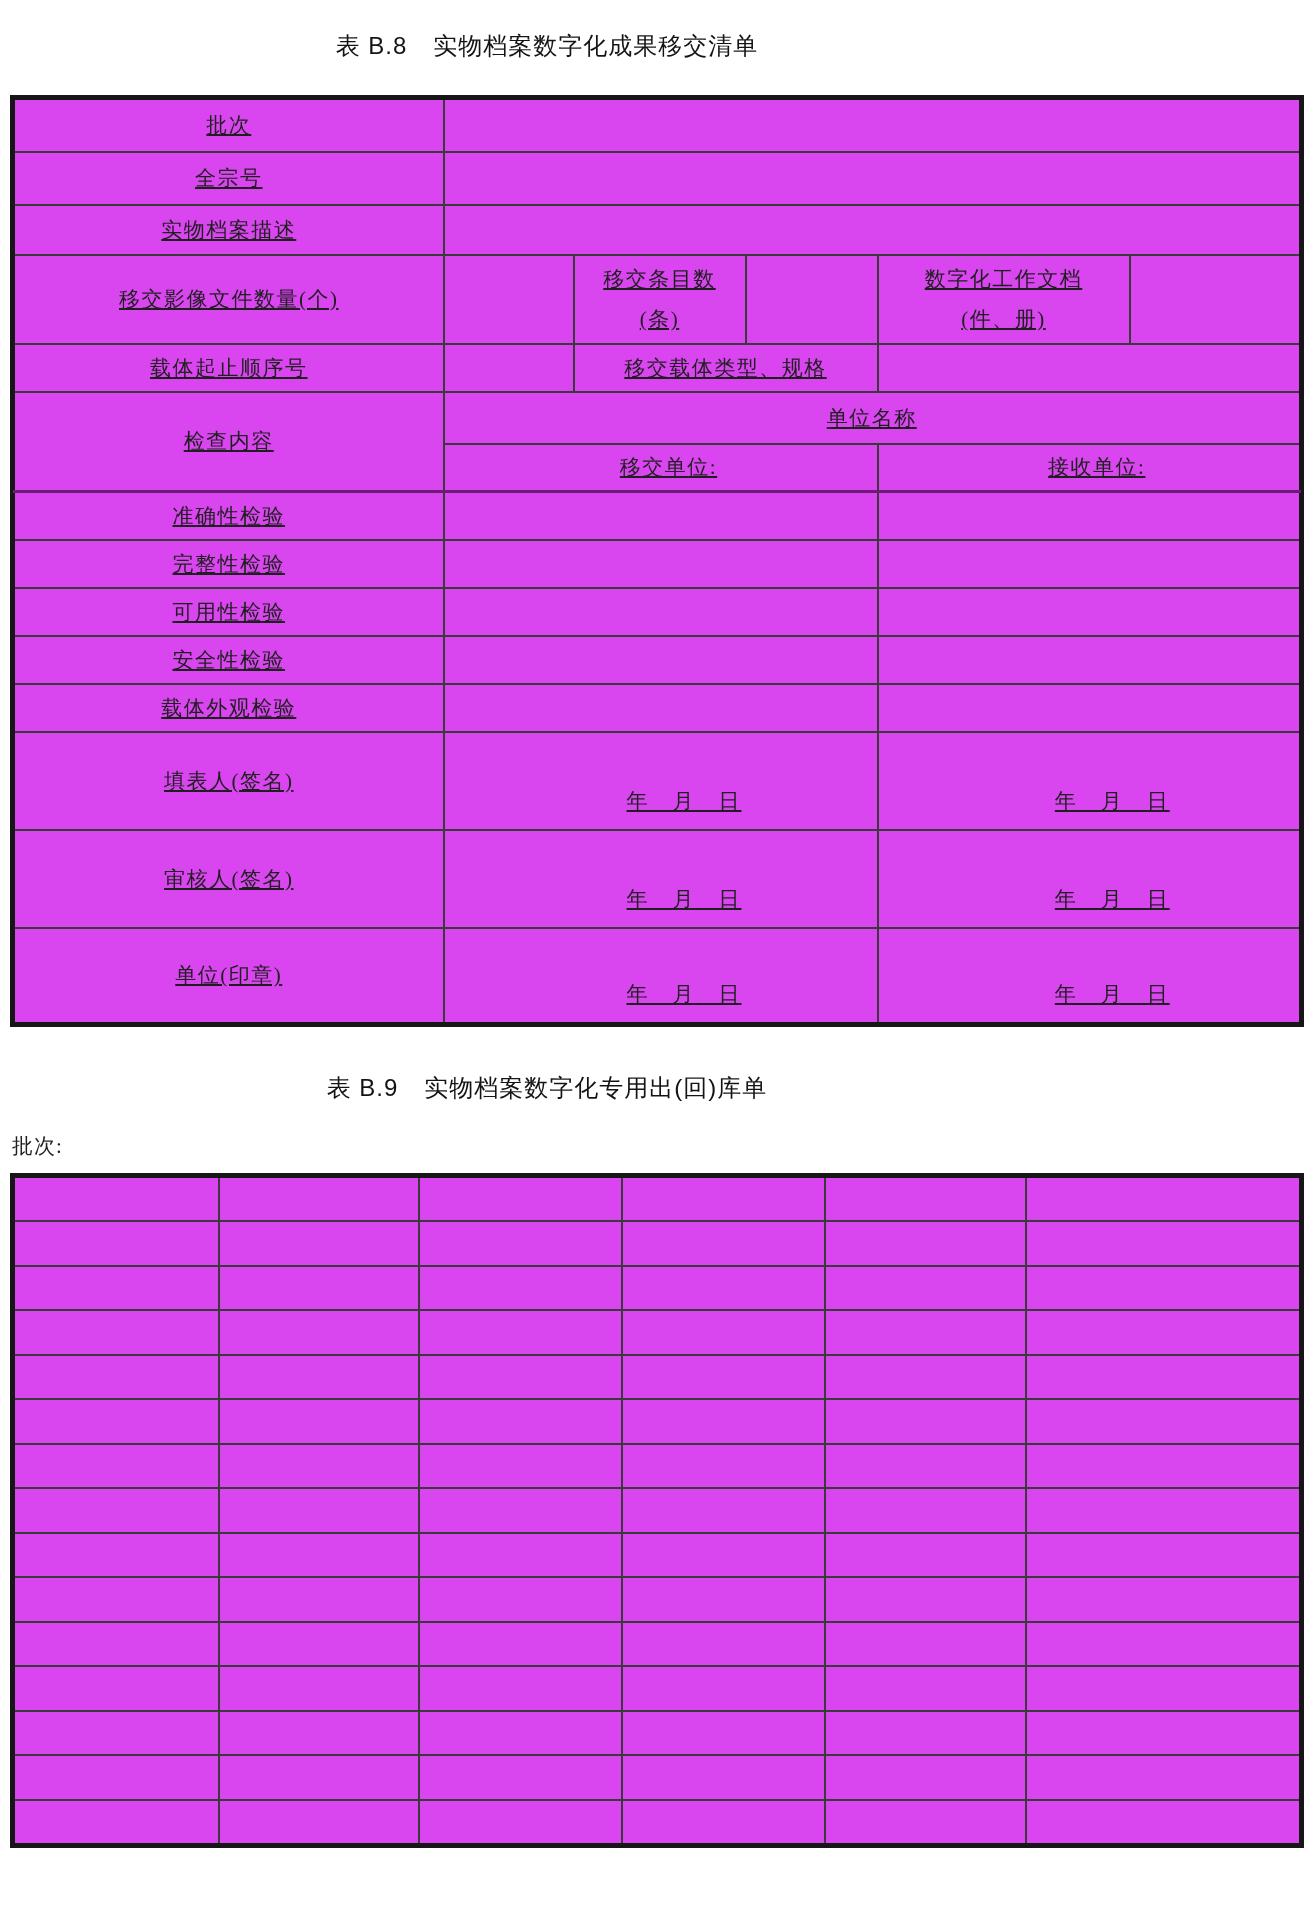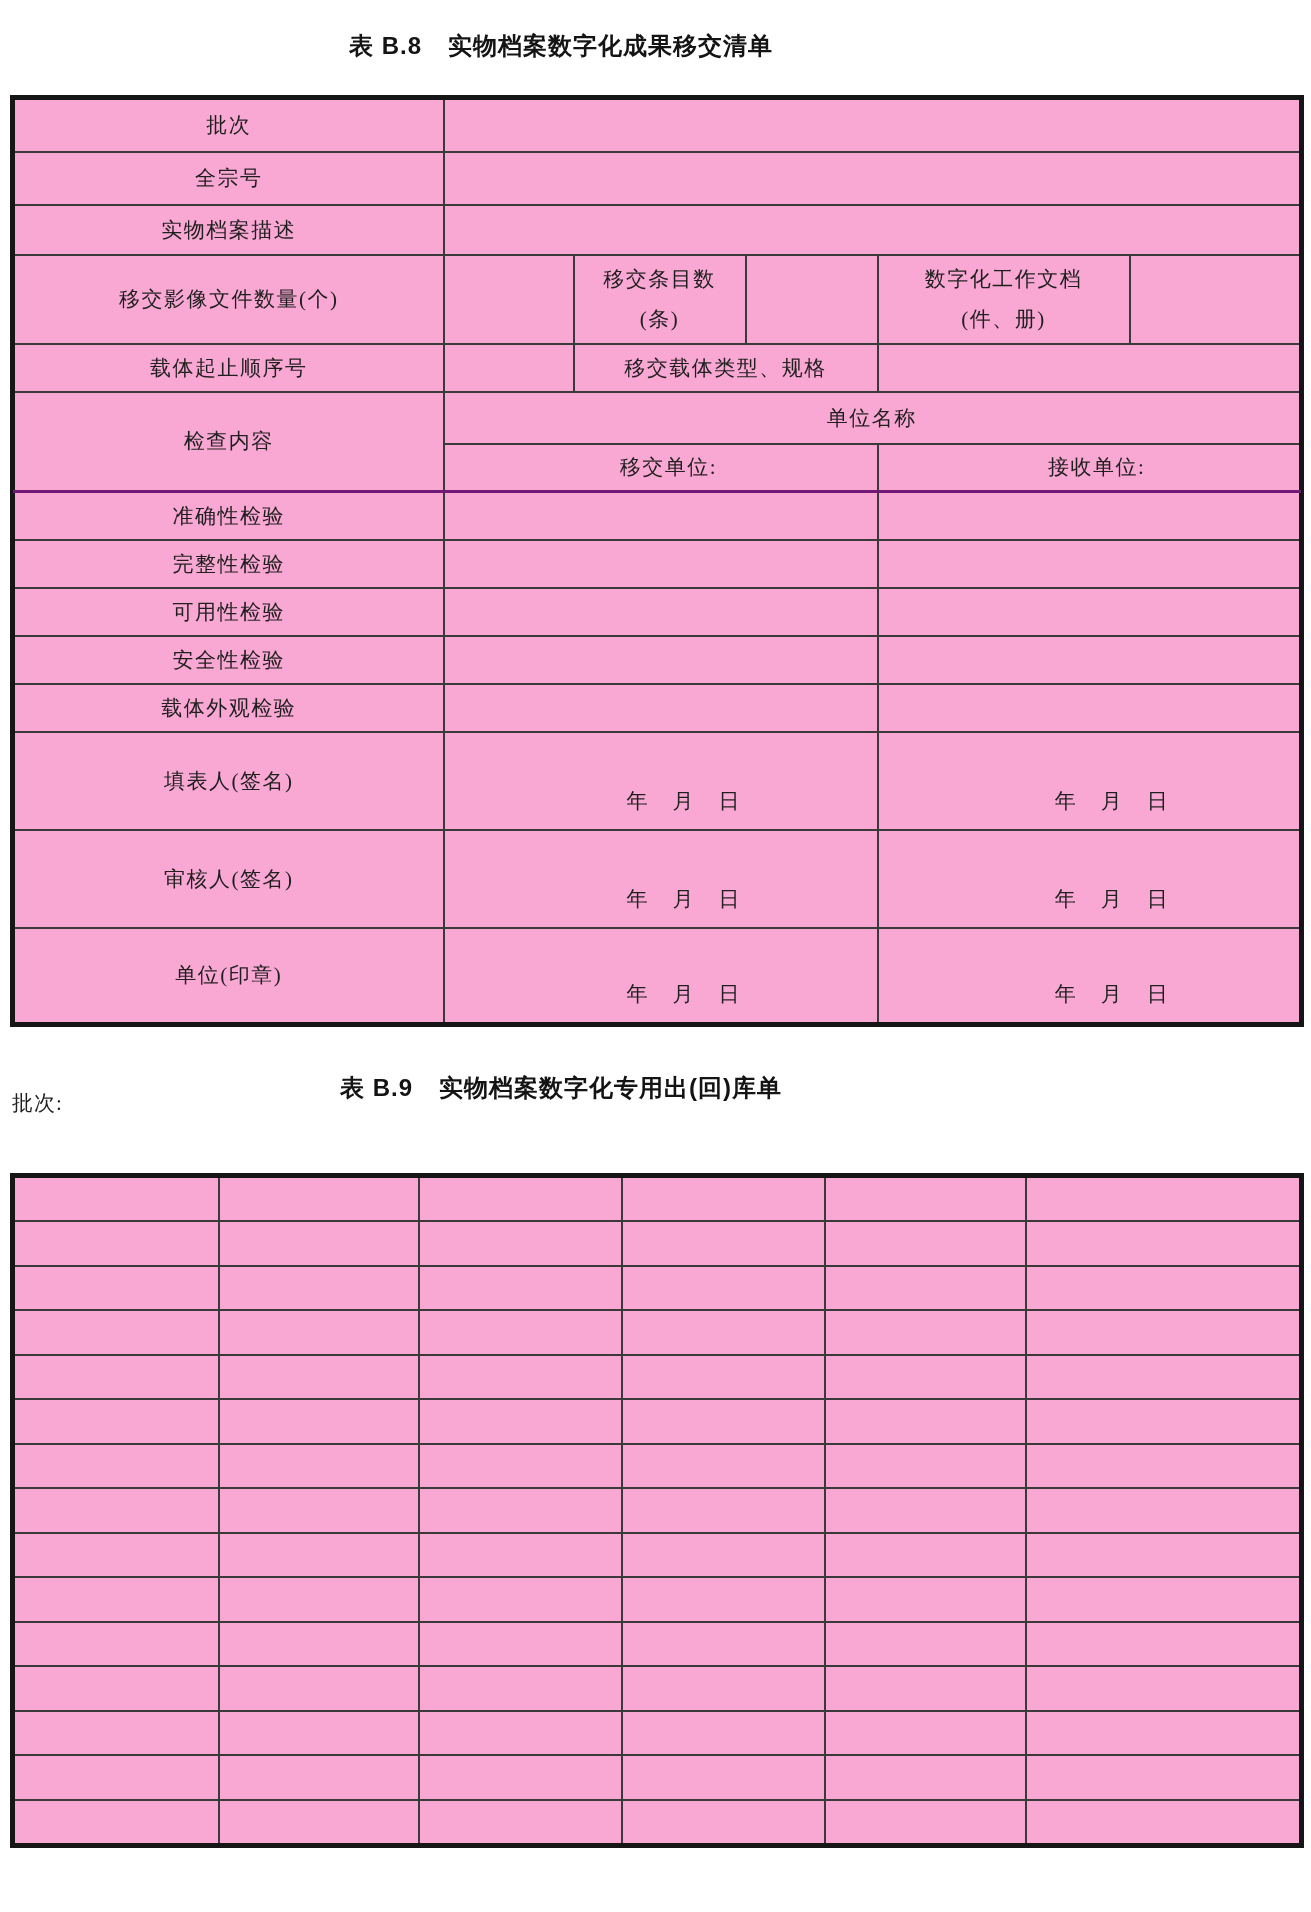--- a/index.html
+++ b/index.html
@@ -7,45 +7,46 @@
     position:relative;
     width:1311px;
     height:1912px;
     background:#ffffff;
     color:#1f1f1f;
     font-family:"Liberation Serif", serif;
     overflow:hidden;
   }
   .tbl-title{
     position:absolute;
-    left:561px;
+    left:547px;
     transform:translateX(-50%);
     white-space:nowrap;
     font-family:"Liberation Sans", sans-serif;
-    font-weight:bold;
+    font-weight:normal;
     font-size:24px;
     letter-spacing:1px;
     color:#141414;
   }
   .tbl-title .gap{display:inline-block;width:26px;}
   .b8-title{top:30px;}
   .b9-title{top:1072px;}
   .batch-line{
     position:absolute;
     left:12px;
-    top:1089px;
+    top:1132px;
     font-size:21px;
     letter-spacing:1px;
     color:#1f1f1f;
   }
   table{
     position:absolute;
     border-collapse:collapse;
     table-layout:fixed;
-    background:#f9a8d4;
+    background:#d946ef;
+    text-decoration:underline;
   }
   table.b8{left:12px;top:97px;width:1287px;}
   table.b9{left:12px;top:1175px;width:1287px;}
   td{
     border:2px solid #3a3a3a;
     font-size:21px;
     letter-spacing:1.5px;
     text-align:center;
     vertical-align:middle;
     padding:0;

